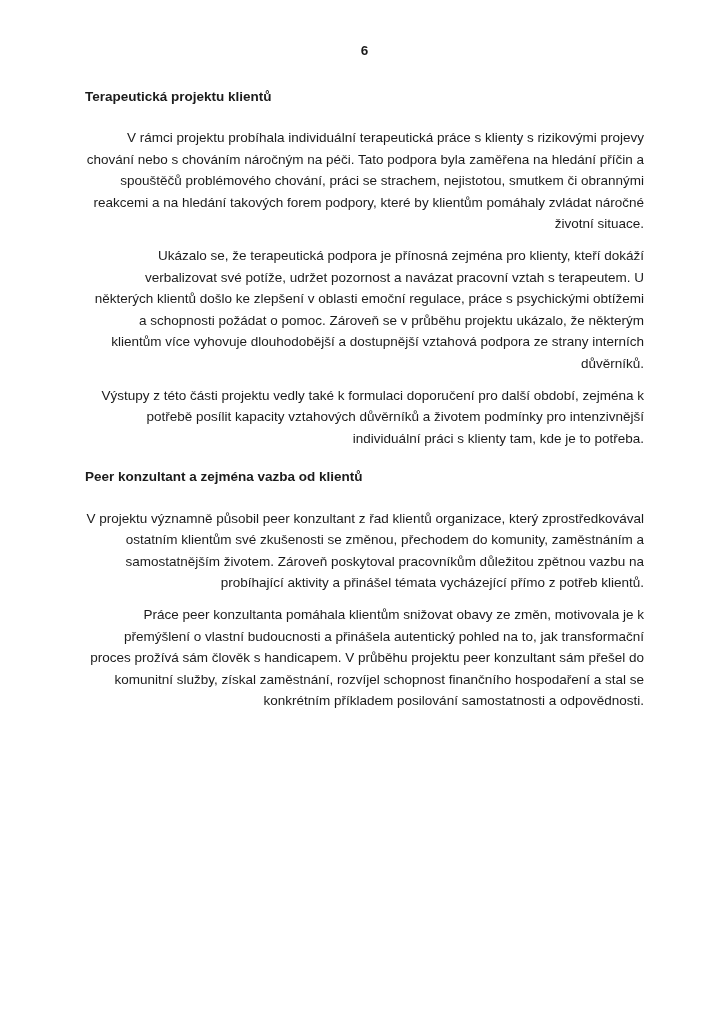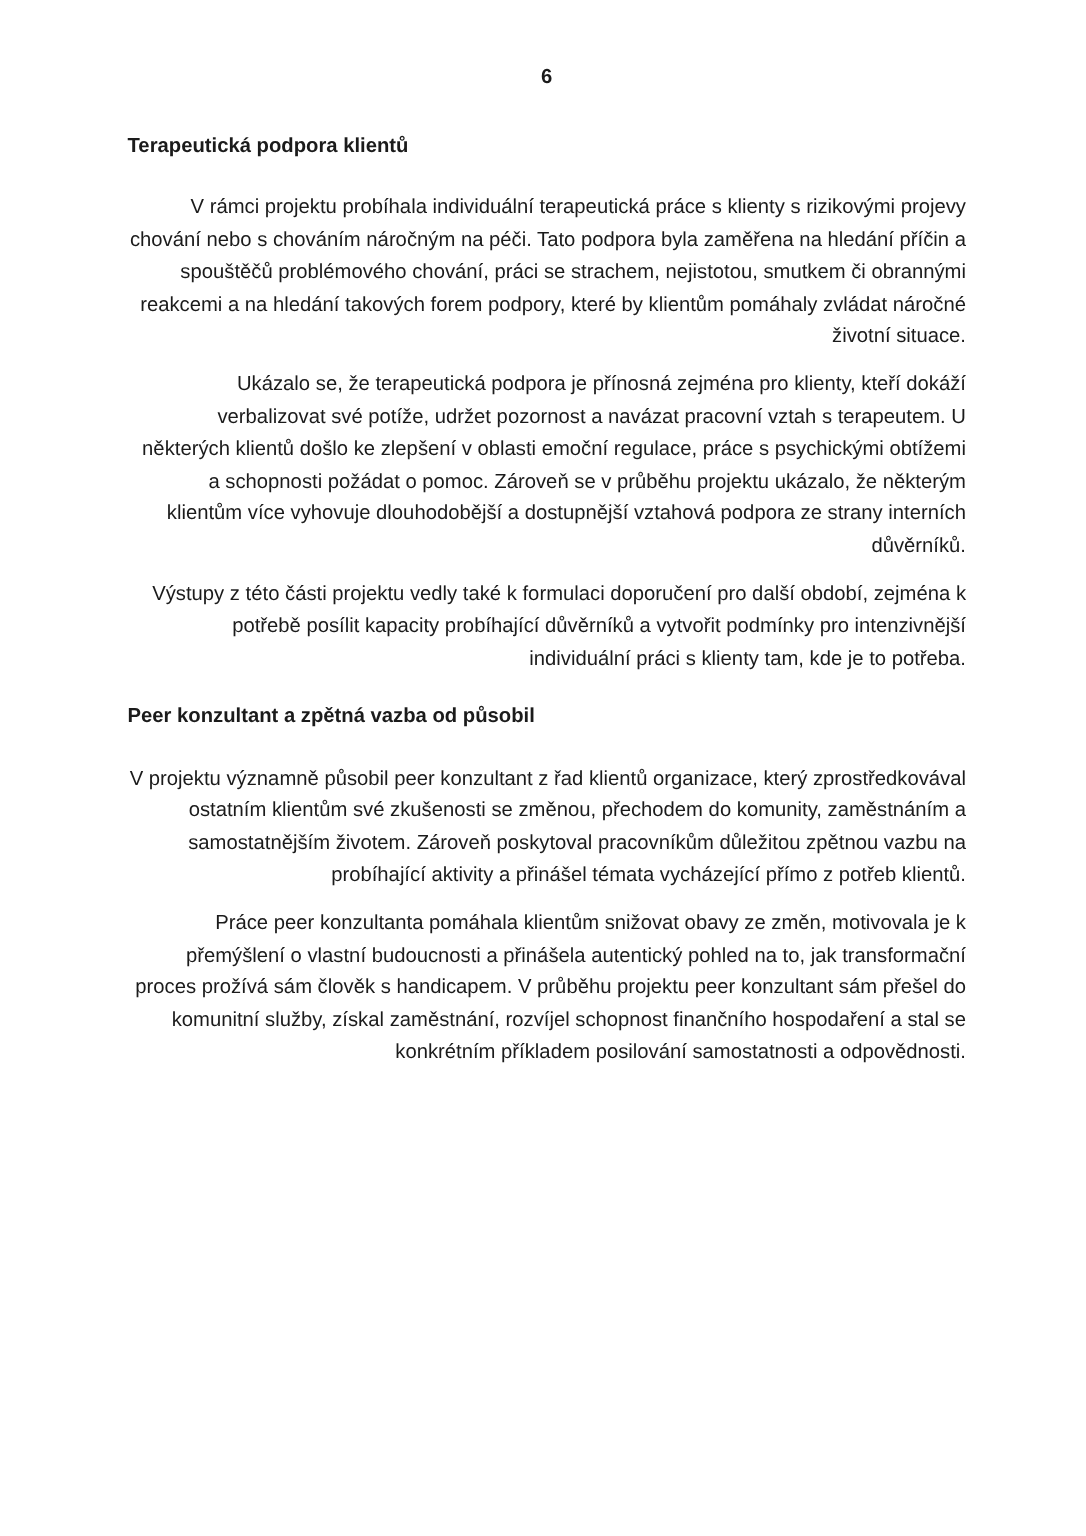--- a/index.html
+++ b/index.html
@@ -35,26 +35,26 @@
 </style>
 </head>
 <body>
 
 <div class="page">
   <div class="content">
 
     <div class="page-number">6</div>
 
     <div>
-      <h2 class="section-heading">Terapeutická podpora klientů</h2>
+      <h2 class="section-heading">Terapeutická projektu klientů</h2>
       <p class="paragraph">V rámci projektu probíhala individuální terapeutická práce s klienty s rizikovými projevy chování nebo s chováním náročným na péči. Tato podpora byla zaměřena na hledání příčin a spouštěčů problémového chování, práci se strachem, nejistotou, smutkem či obrannými reakcemi a na hledání takových forem podpory, které by klientům pomáhaly zvládat náročné životní situace.</p>
       <p class="paragraph">Ukázalo se, že terapeutická podpora je přínosná zejména pro klienty, kteří dokáží verbalizovat své potíže, udržet pozornost a navázat pracovní vztah s terapeutem. U některých klientů došlo ke zlepšení v oblasti emoční regulace, práce s psychickými obtížemi a schopnosti požádat o pomoc. Zároveň se v průběhu projektu ukázalo, že některým klientům více vyhovuje dlouhodobější a dostupnější vztahová podpora ze strany interních důvěrníků.</p>
-      <p class="paragraph">Výstupy z této části projektu vedly také k formulaci doporučení pro další období, zejména k potřebě posílit kapacity probíhající důvěrníků a vytvořit podmínky pro intenzivnější individuální práci s klienty tam, kde je to potřeba.</p>
+      <p class="paragraph">Výstupy z této části projektu vedly také k formulaci doporučení pro další období, zejména k potřebě posílit kapacity vztahových důvěrníků a životem podmínky pro intenzivnější individuální práci s klienty tam, kde je to potřeba.</p>
     </div>
 
     <div>
-      <h2 class="section-heading">Peer konzultant a zpětná vazba od působil</h2>
+      <h2 class="section-heading">Peer konzultant a zejména vazba od klientů</h2>
       <p class="paragraph">V projektu významně působil peer konzultant z řad klientů organizace, který zprostředkovával ostatním klientům své zkušenosti se změnou, přechodem do komunity, zaměstnáním a samostatnějším životem. Zároveň poskytoval pracovníkům důležitou zpětnou vazbu na probíhající aktivity a přinášel témata vycházející přímo z potřeb klientů.</p>
       <p class="paragraph">Práce peer konzultanta pomáhala klientům snižovat obavy ze změn, motivovala je k přemýšlení o vlastní budoucnosti a přinášela autentický pohled na to, jak transformační proces prožívá sám člověk s handicapem. V průběhu projektu peer konzultant sám přešel do komunitní služby, získal zaměstnání, rozvíjel schopnost finančního hospodaření a stal se konkrétním příkladem posilování samostatnosti a odpovědnosti.</p>
     </div>
 
   </div>
 </div>
 
 </body></html>

